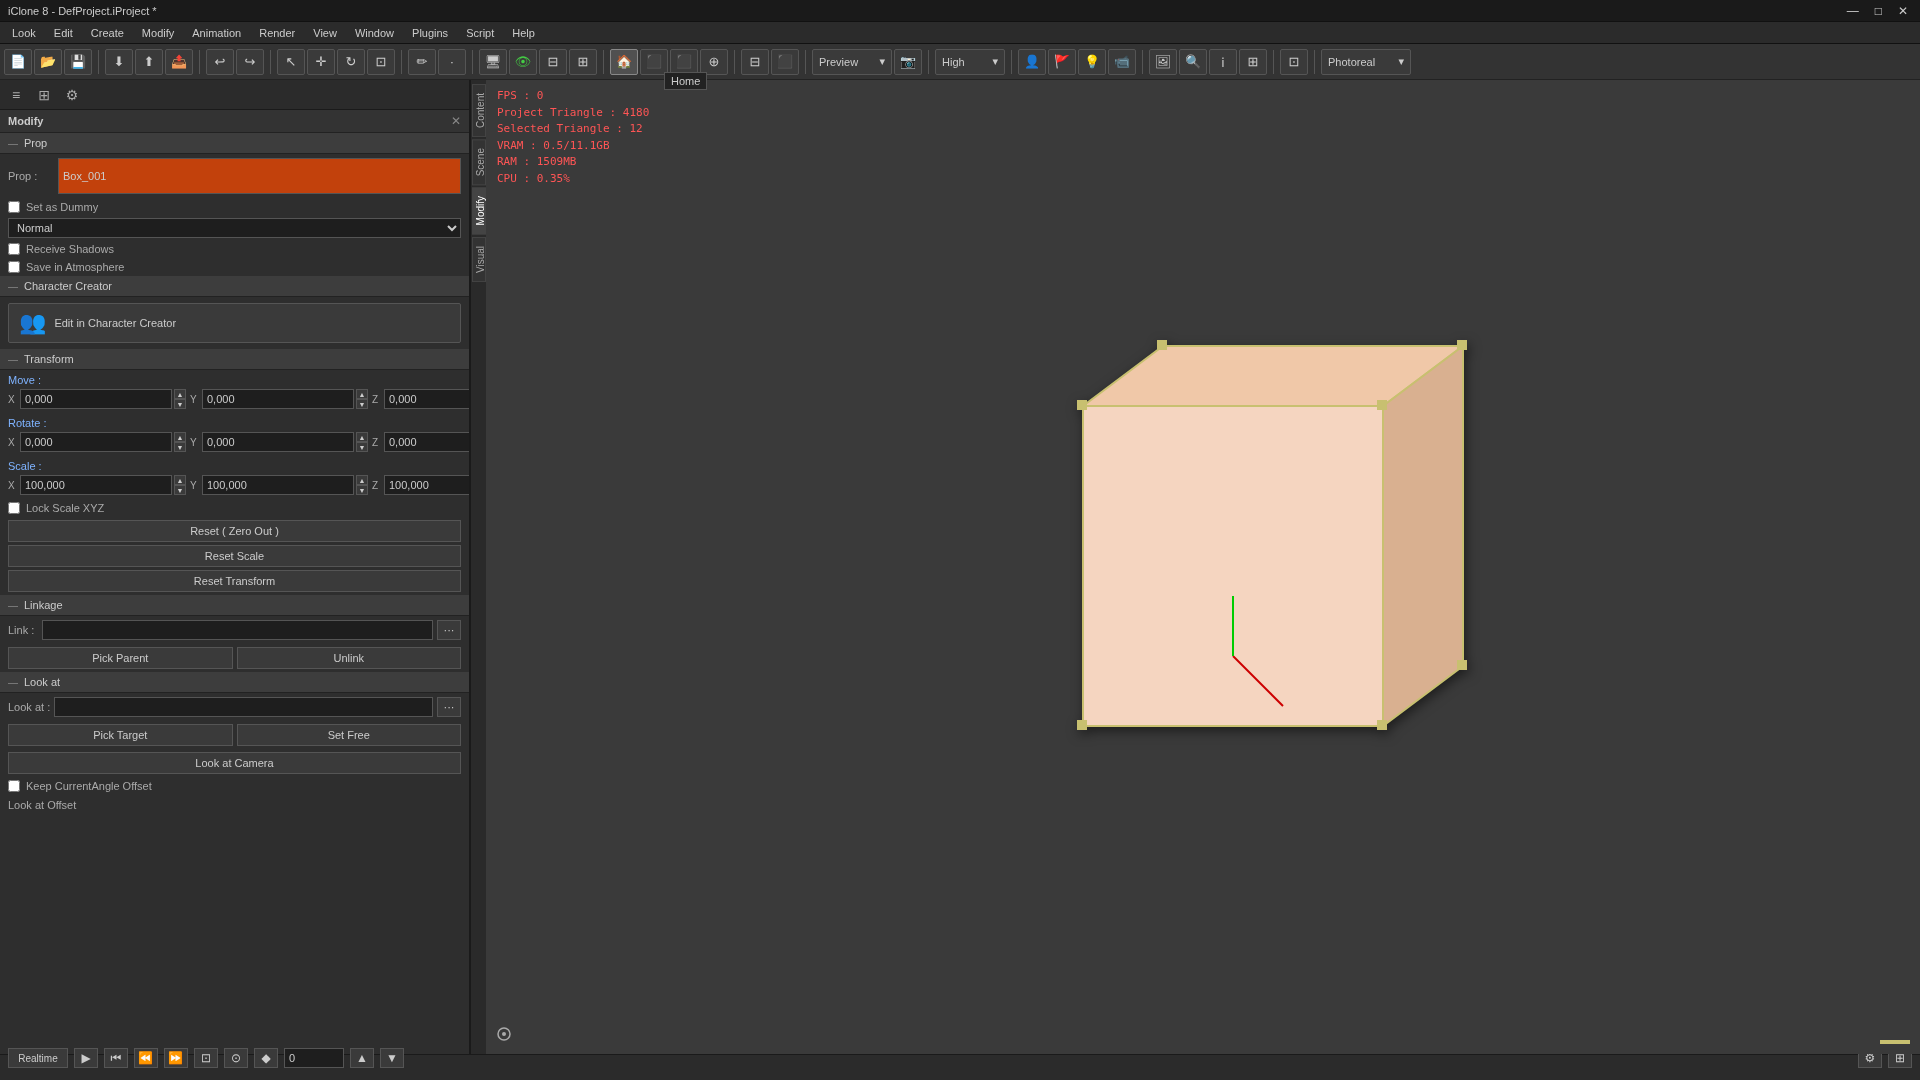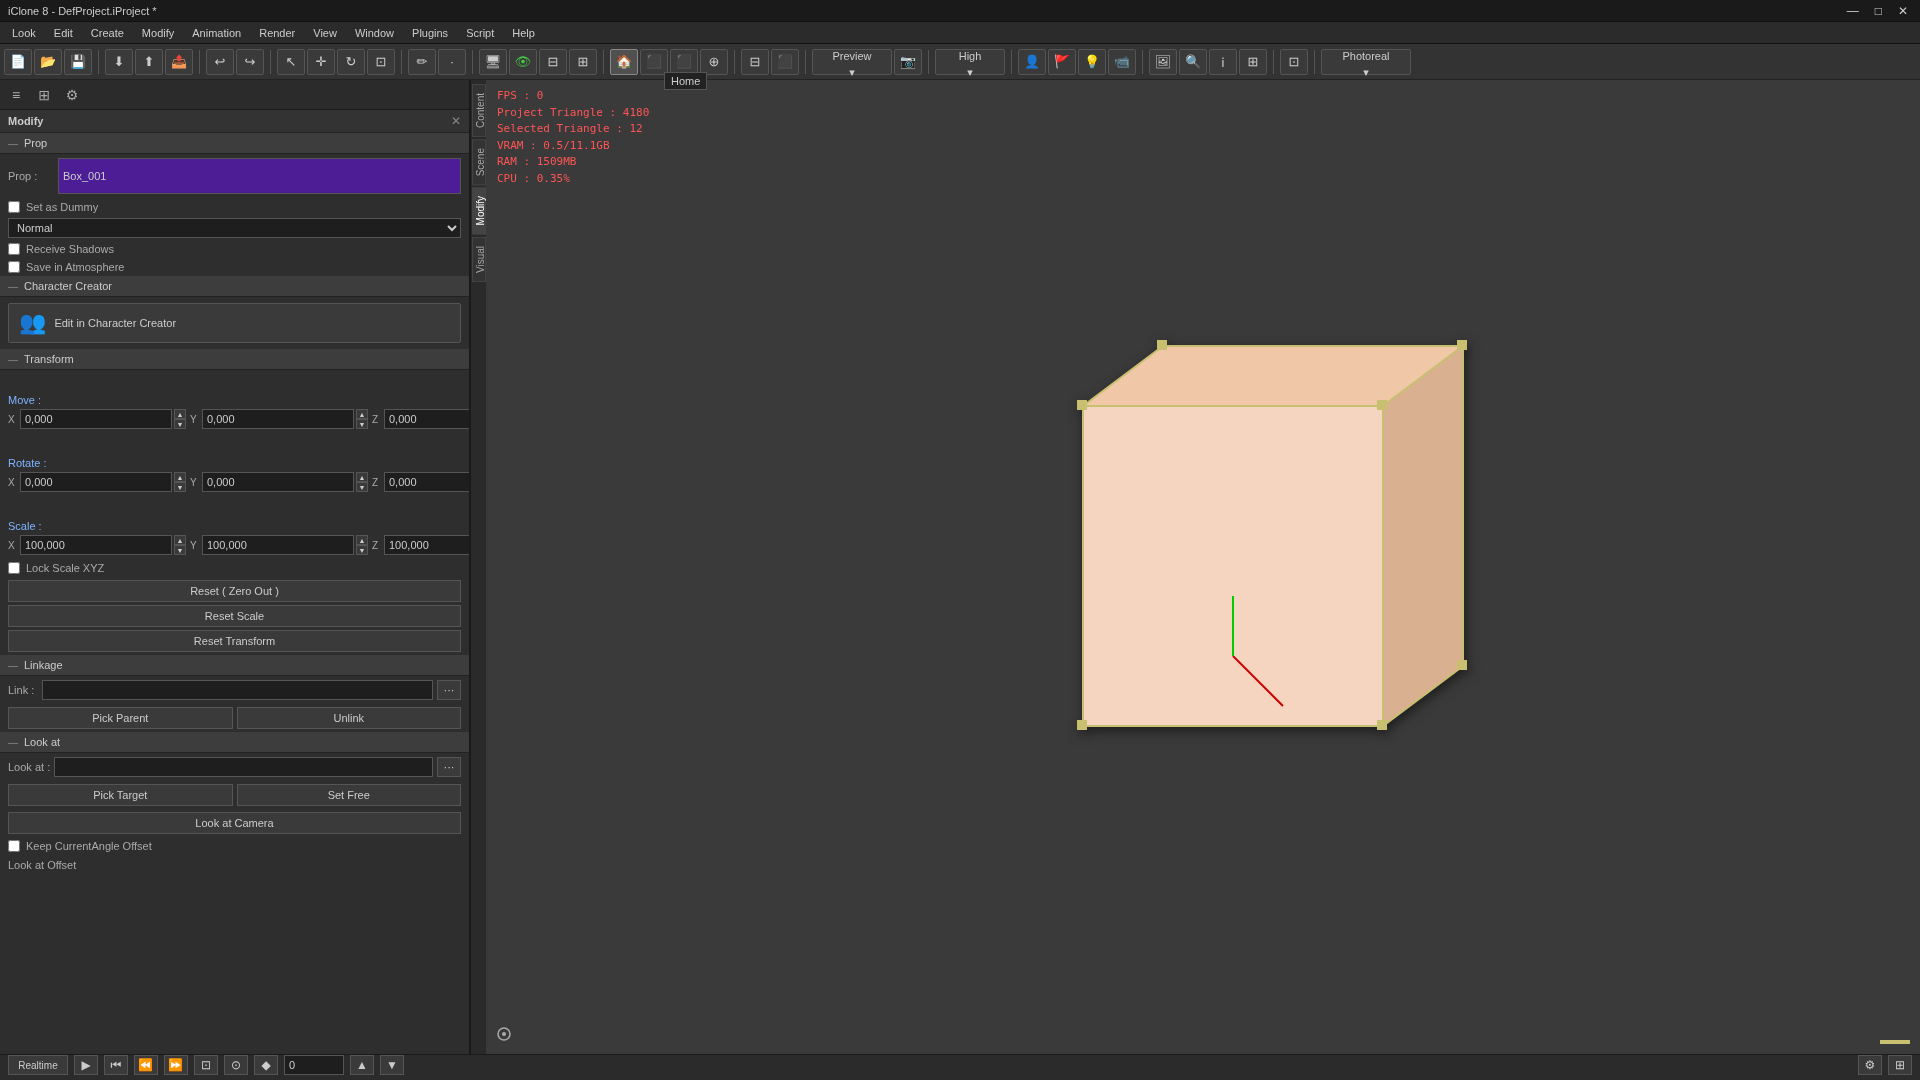--- a/index.html
+++ b/index.html
@@ -12,21 +12,21 @@
 
     
     #menubar { background: #2b2b2b; height: 22px; display: flex; align-items: center; padding: 0 4px; border-bottom: 1px solid #111; gap: 2px; }
     .menu-item { color: #ccc; padding: 2px 8px; cursor: pointer; font-size: 11px; }
 
     
     #toolbar { background: #333; height: 36px; display: flex; align-items: center; padding: 0 4px; border-bottom: 1px solid #222; gap: 2px; }
     .tb-sep { width: 1px; height: 24px; background: #555; margin: 0 4px; }
     .tb-btn { background: #3a3a3a; border: 1px solid #555; color: #ccc; width: 28px; height: 26px; cursor: pointer; display: flex; align-items: center; justify-content: center; font-size: 13px; border-radius: 2px; }
     .tb-btn.active { background: #505050; border-color: #888; }
-    .tb-dropdown { background: #3a3a3a; border: 1px solid #555; color: #ccc; height: 26px; padding: 0 6px; cursor: pointer; font-size: 11px; display: flex; align-items: center; gap: 4px; border-radius: 2px; min-width: 80px; justify-content: space-between; flex-direction: column; }
+    .tb-dropdown { background: #3a3a3a; border: 1px solid #555; color: #ccc; height: 26px; padding: 0 6px; cursor: pointer; font-size: 11px; display: flex; align-items: center; gap: 4px; border-radius: 2px; min-width: 80px; justify-content: space-between; }
 
     
     #main { display: flex; height: calc(1080px - 22px - 22px - 36px - 26px); }
 
     
     #left-panel { width: 470px; background: #2e2e2e; border-right: 1px solid #1a1a1a; display: flex; flex-direction: column; }
 
     
     #panel-top { display: flex; align-items: center; background: #2b2b2b; border-bottom: 1px solid #1a1a1a; height: 30px; padding: 0 4px; gap: 4px; }
     .panel-icon { width: 24px; height: 24px; display: flex; align-items: center; justify-content: center; color: #aaa; cursor: pointer; font-size: 14px; }
@@ -37,36 +37,36 @@
     #modify-panel::-webkit-scrollbar-track { background: #2b2b2b; }
     #modify-panel::-webkit-scrollbar-thumb { background: #555; }
 
     
     .section-header { background: #3d3d3d; color: #ccc; padding: 4px 8px; font-size: 11px; display: flex; align-items: center; gap: 6px; cursor: pointer; border-bottom: 1px solid #222; }
     .section-collapse { color: #888; font-size: 10px; }
 
     
     .prop-row { display: flex; align-items: center; padding: 4px 8px; gap: 20px; }
     .prop-label { color: #aaa; font-size: 11px; min-width: 30px; }
-    .prop-input { flex: 1; background: #4c1d95; border: 1px solid #555; color: #ccc; height: 36px; padding: 12px 4px; font-size: 11px; }
+    .prop-input { flex: 1; background: #c2410c; border: 1px solid #555; color: #ccc; height: 36px; padding: 12px 4px; font-size: 11px; }
 
     .checkbox-row { display: flex; align-items: center; padding: 3px 8px; gap: 6px; }
     .checkbox-row input[type=checkbox] { width: 12px; height: 12px; }
     .checkbox-label { color: #aaa; font-size: 11px; }
 
     .dropdown-row { padding: 2px 8px; }
     .full-dropdown { width: 100%; background: #1e1e1e; border: 1px solid #555; color: #ccc; height: 20px; padding: 0 4px; font-size: 11px; }
 
     
     .char-creator-btn { display: flex; align-items: center; gap: 8px; padding: 6px 10px; background: #3a3a3a; margin: 6px 8px; border: 1px solid #555; cursor: pointer; color: #ccc; font-size: 11px; border-radius: 2px; }
     .char-icon { font-size: 22px; }
 
     
     .transform-group { padding: 4px 8px; }
-    .transform-label { color: #7fb3ff; font-size: 11px; margin-bottom: 3px; margin-top: 20px; }
+    .transform-label { color: #7fb3ff; font-size: 11px; margin-bottom: 3px; }
     .xyz-row { display: flex; gap: 4px; align-items: center; }
     .xyz-item { display: flex; align-items: center; gap: 2px; flex: 1; }
     .xyz-label { color: #aaa; font-size: 10px; min-width: 10px; }
     .xyz-input { flex: 1; background: #1e1e1e; border: 1px solid #555; color: #ccc; height: 20px; padding: 0 4px; font-size: 11px; }
     .xyz-spinner { display: flex; flex-direction: column; }
     .xyz-spin-btn { background: #3a3a3a; border: 1px solid #555; color: #ccc; width: 12px; height: 10px; cursor: pointer; font-size: 7px; display: flex; align-items: center; justify-content: center; line-height: 1; }
 
     .action-btn { display: block; width: calc(100% - 16px); margin: 3px 8px; background: #3a3a3a; border: 1px solid #555; color: #ccc; height: 22px; cursor: pointer; font-size: 11px; text-align: center; }
 
     
@@ -85,21 +85,21 @@
     
     #viewport { flex: 1; background: #3a3a3a; position: relative; overflow: hidden; }
 
     
     #stats { position: absolute; top: 8px; left: 11px; color: #ff5555; font-size: 11px; font-family: monospace; line-height: 1.5; }
 
     
     #box-container { position: absolute; top: 50%; left: 50%; transform: translate(-40%, -50%); }
 
     
-    #timeline { height: 14px; background: #2b2b2b; border-top: 1px solid #1a1a1a; display: flex; align-items: flex-start; padding: 0 8px; gap: 6px; }
+    #timeline { height: 14px; background: #2b2b2b; border-top: 1px solid #1a1a1a; display: flex; align-items: flex-end; padding: 0 8px; gap: 6px; }
     .tl-btn { background: #3a3a3a; border: 1px solid #555; color: #ccc; width: 24px; height: 20px; cursor: pointer; font-size: 12px; display: flex; align-items: center; justify-content: center; }
     .tl-input { background: #1e1e1e; border: 1px solid #555; color: #ccc; height: 20px; width: 60px; padding: 0 4px; font-size: 11px; }
     .tl-spacer { flex: 1; }
 
     
     #modify-title { background: #333; padding: 4px 8px; display: flex; align-items: center; justify-content: space-between; border-bottom: 1px solid #222; }
     .modify-title-text { color: #ccc; font-size: 11px; font-weight: bold; }
     .modify-close { cursor: pointer; color: #888; font-size: 12px; }
 
     

